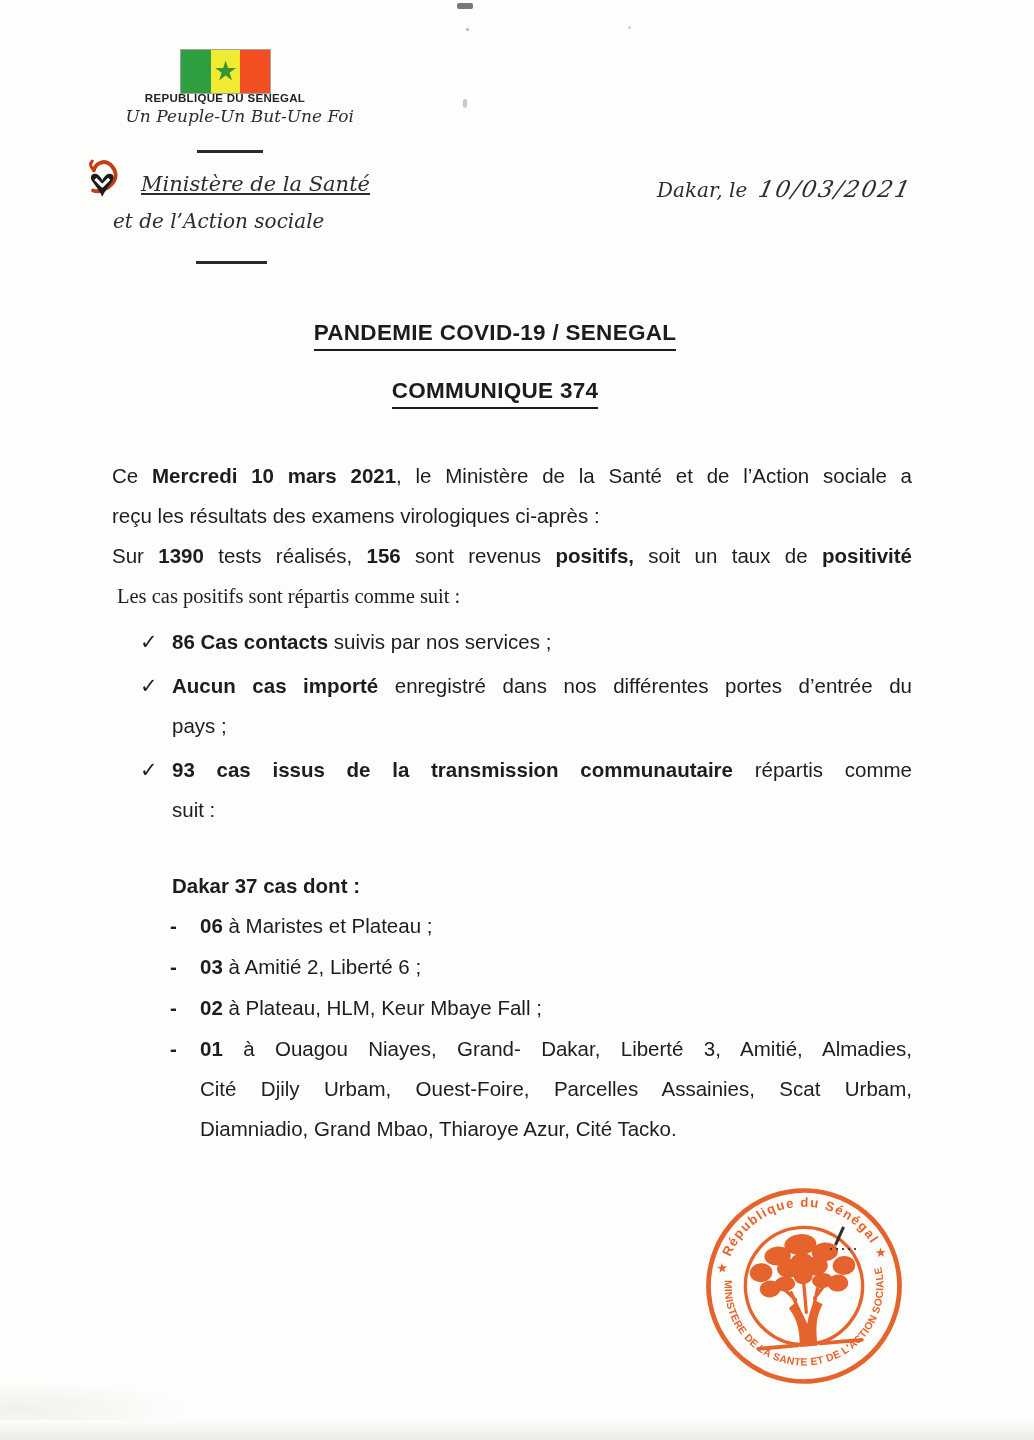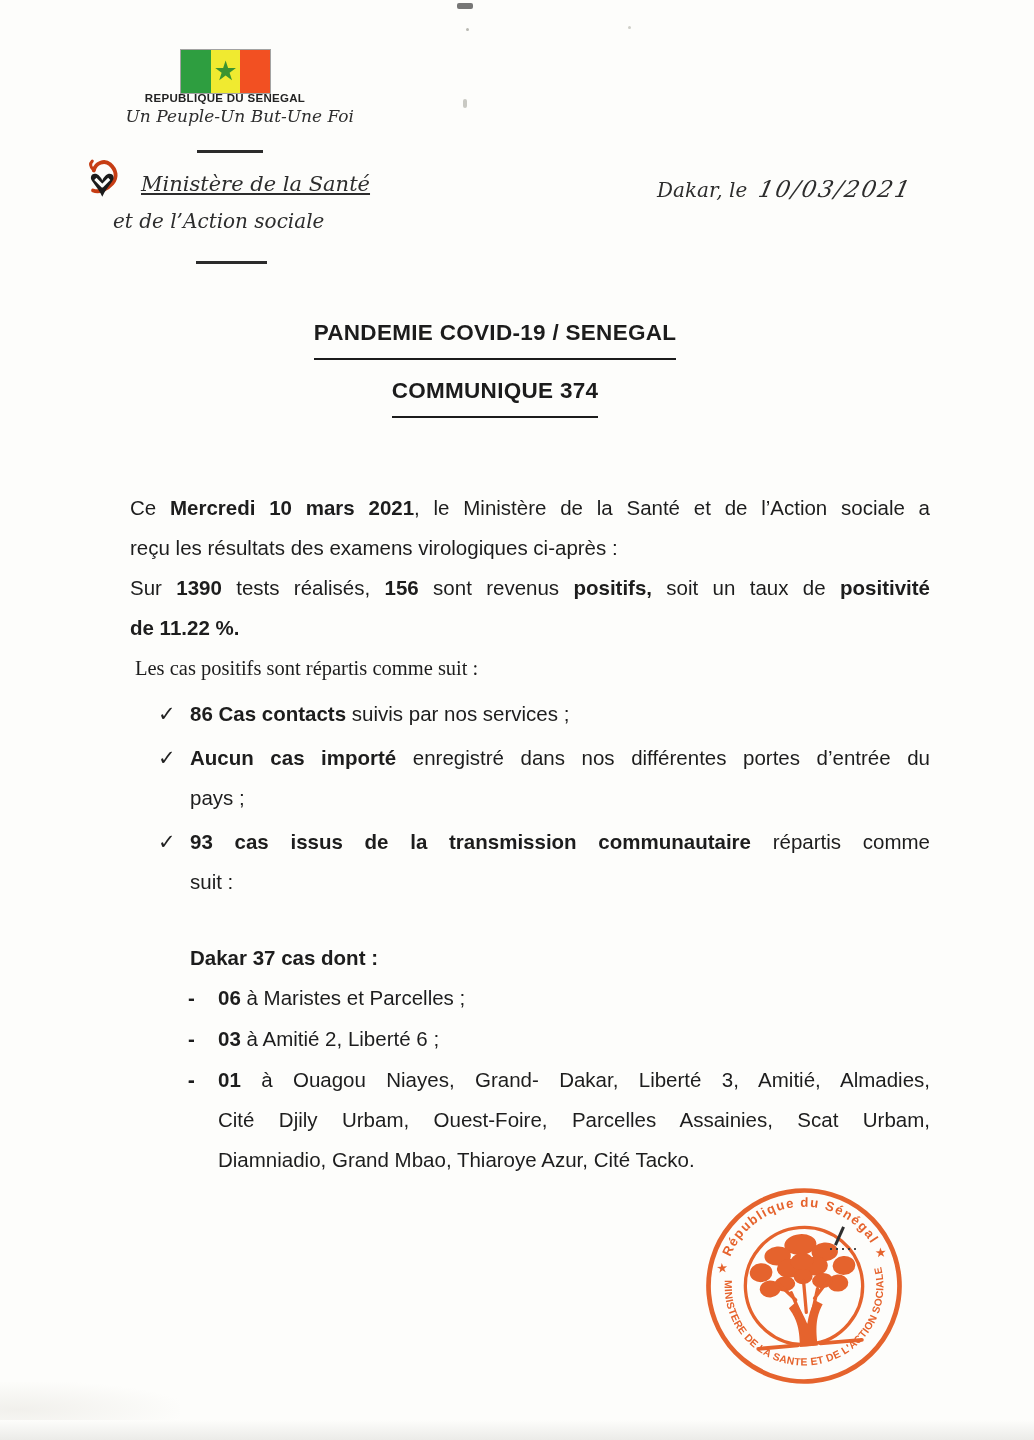--- a/index.html
+++ b/index.html
@@ -30,24 +30,24 @@
   .ministry2{position:absolute;left:113px;top:209px;font-size:20px;}
   .dateline{position:absolute;left:657px;top:176px;font-size:20px;white-space:nowrap;}
   .dateline .hand{display:inline-block;font-size:23px;letter-spacing:2px;
         transform:skewX(-12deg);margin-left:12px;}
   
   .titles{position:absolute;left:0;top:0;width:1034px;text-align:center;
         transform:translateX(-22px);}
   .title1{position:absolute;left:0;top:320px;width:100%;}
   .title2{position:absolute;left:0;top:378px;width:100%;}
   .title-text{display:inline-block;font-size:22.5px;font-weight:700;letter-spacing:.3px;
-        border-bottom:2.5px solid #1c1c1c;padding-bottom:12px;text-align:center;}
-  
-  .content{position:absolute;left:130px;top:456px;width:800px;
-        font-size:20.5px;line-height:40px;color:#1d1d1d;margin-top:32px;}
+        border-bottom:2.5px solid #1c1c1c;padding-bottom:3px;text-align:center;}
+  
+  .content{position:absolute;left:112px;top:456px;width:800px;
+        font-size:20.5px;line-height:40px;color:#1d1d1d;}
   .content b{font-weight:700;}
   .jl{text-align:justify;text-align-last:justify;white-space:nowrap;overflow:hidden;}
   .ll{text-align:left;white-space:nowrap;overflow:hidden;}
   .p-repartis{padding-left:5px;font-family:Liberation Serif, serif;}
   ul.blist{list-style:none;margin:6px 0 0 0;padding:0;}
   ul.blist li{position:relative;margin:0 0 4px 0;}
   li.check-item{padding-left:60px;}
   li.dash-item{padding-left:88px;}
   ul.dashes{margin-top:0;}
   ul.dashes li{margin-bottom:1px;}
@@ -115,21 +115,20 @@
 
   <div class="content">
 
     <div>
       <div class="jl"><span>Ce </span><b>Mercredi 10 mars 2021</b><span>, le Ministère de la Santé et de l’Action sociale a</span></div>
       <div class="ll">reçu les résultats des examens virologiques ci-après :</div>
     </div>
 
     <div>
       <div class="jl"><span>Sur </span><b>1390</b><span> tests réalisés, </span><b>156</b><span> sont revenus </span><b>positifs,</b><span> soit un taux de </span><b>positivité</b></div>
-      <div class="ll"><b>de 11.22 %.</b></div>
     </div>
 
     <div class="p-repartis">Les cas positifs sont répartis comme suit :</div>
 
     <ul class="blist checks">
       <li class="check-item">
         <span class="marker check-marker">✓</span>
         <div class="ll"><b>86 Cas contacts</b><span> suivis par nos services ;</span></div>
       </li>
       <li class="check-item">
@@ -142,28 +141,29 @@
         <div class="jl"><b>93 cas issus de la transmission communautaire</b><span> répartis comme</span></div>
         <div class="ll">suit :</div>
       </li>
     </ul>
 
     <div class="dakar-heading">Dakar 37 cas dont :</div>
 
     <ul class="blist dashes">
       <li class="dash-item">
         <span class="marker dash-marker">-</span>
-        <div class="ll"><b>06</b><span> à Maristes et Parcelles ;</span></div>
+        <div class="ll"><b>06</b><span> à Maristes et Plateau ;</span></div>
       </li>
       <li class="dash-item">
         <span class="marker dash-marker">-</span>
         <div class="ll"><b>03</b><span> à Amitié 2, Liberté 6 ;</span></div>
       </li>
       <li class="dash-item">
         <span class="marker dash-marker">-</span>
+        <div class="ll"><b>02</b><span> à Plateau, HLM, Keur Mbaye Fall ;</span></div>
       </li>
       <li class="dash-item">
         <span class="marker dash-marker">-</span>
         <div class="jl"><b>01</b><span> à Ouagou Niayes, Grand- Dakar, Liberté 3, Amitié, Almadies,</span></div>
         <div class="jl">Cité Djily Urbam, Ouest-Foire, Parcelles Assainies, Scat Urbam,</div>
         <div class="ll">Diamniadio, Grand Mbao, Thiaroye Azur, Cité Tacko.</div>
       </li>
     </ul>
   </div>
 

